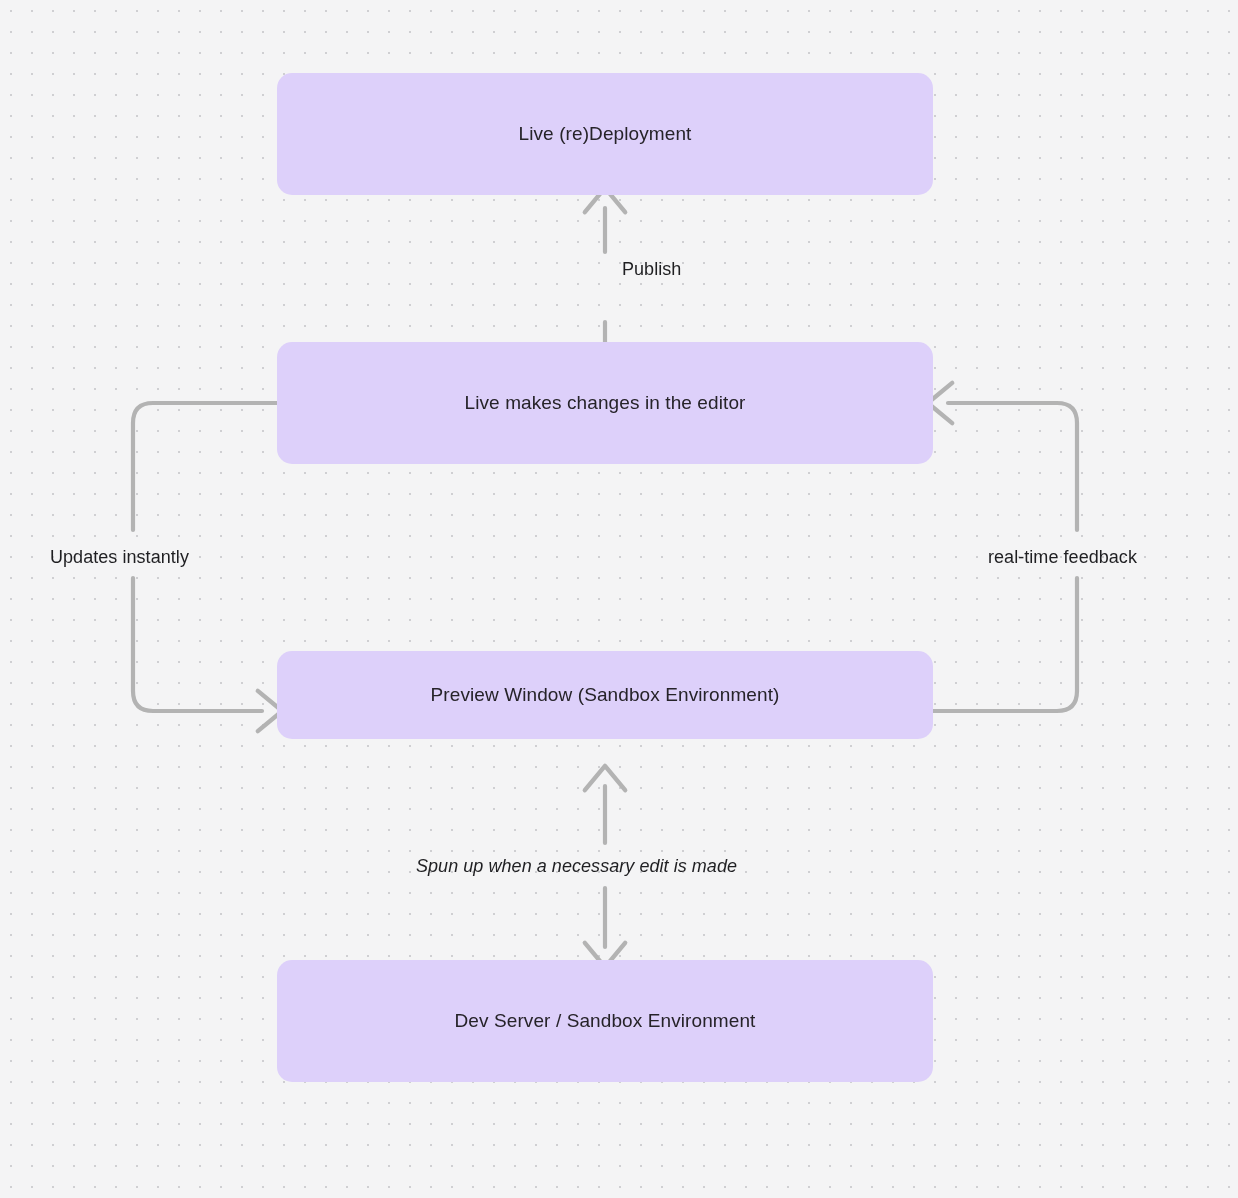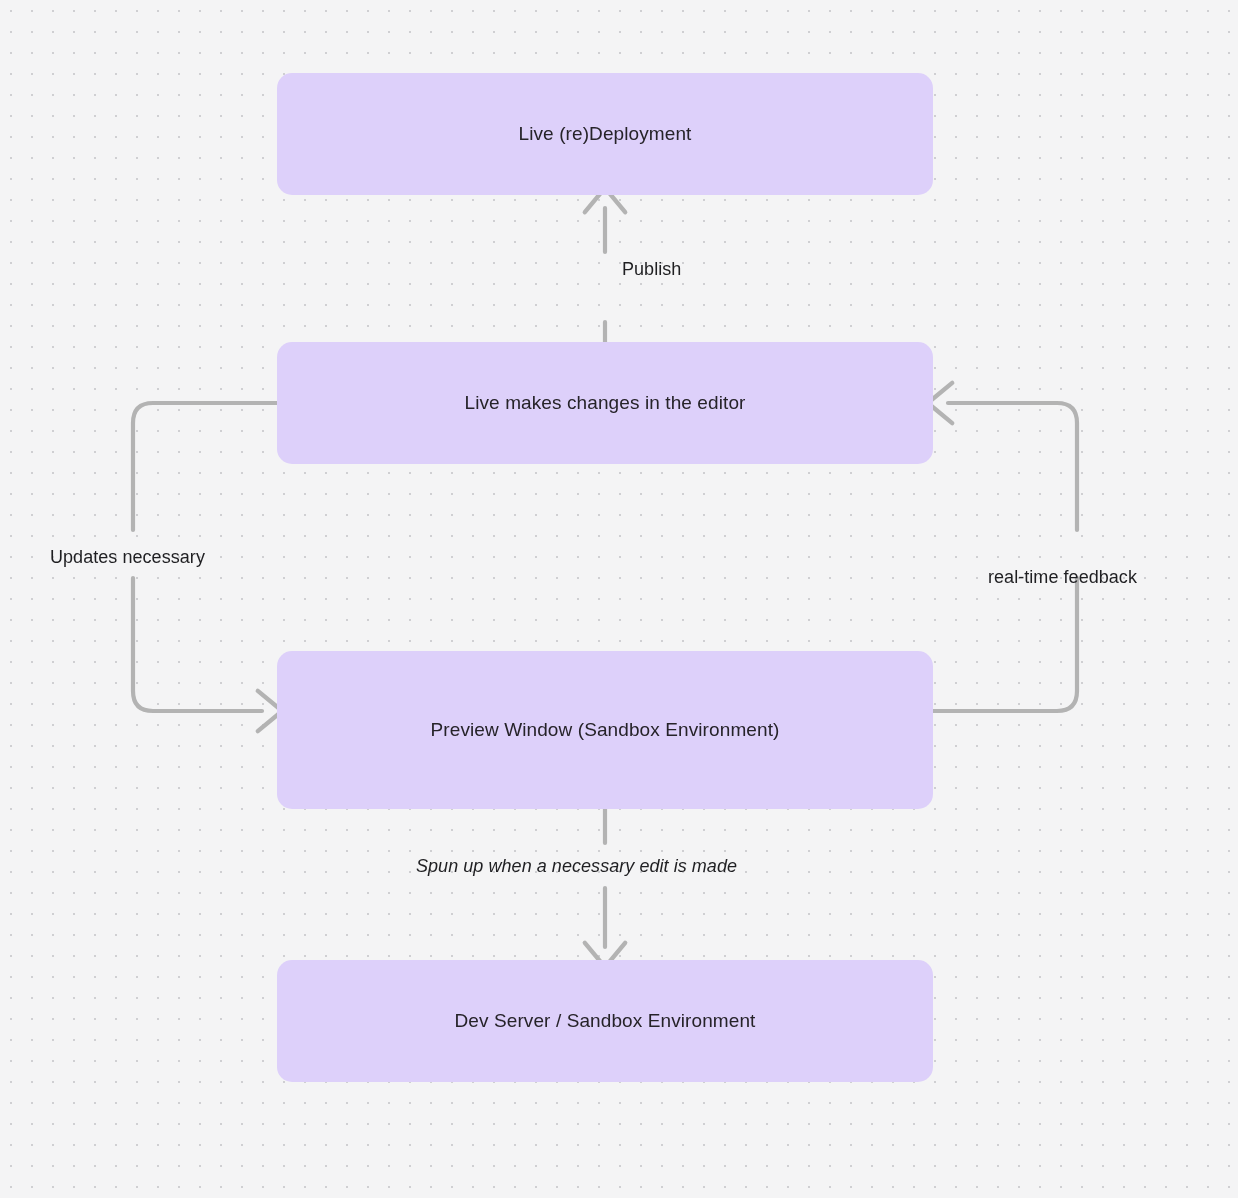--- a/index.html
+++ b/index.html
@@ -53,27 +53,27 @@
     position: absolute;
     font-size: 18px;
     color: #1f1f22;
     white-space: nowrap;
     letter-spacing: 0.05px;
     line-height: 1;
   }
   
   #node-live        { left: 277px; top: 73px;   width: 656px; height: 122px; }
   #node-user        { left: 277px; top: 342px;  width: 656px; height: 122px; }
-  #node-preview     { left: 277px; top: 651px;  width: 656px; height: 158px; }
+  #node-preview     { left: 277px; top: 651px;  width: 656px; height: 88px; }
   #node-devserver   { left: 277px; top: 960px;  width: 656px; height: 122px; }
 
   
   #label-publish    { left: 598px; top: 260px; margin-left: 24px; }
   #label-updates    { left: 50px;  top: 548px; }
-  #label-feedback   { left: 988px; top: 548px; margin-top: 20px; }
+  #label-feedback   { left: 988px; top: 548px; }
   #label-spun       { left: 416px; top: 857px; font-style: italic; }
 </style>
 </head>
 <body>
 
 <div id="canvas">
 
   <svg class="edges" viewBox="0 0 1238 1198" width="1238" height="1198" xmlns="http://www.w3.org/2000/svg">
     <defs>
       <marker id="arrowUp" markerWidth="12" markerHeight="12" refX="2.2" refY="6" orient="auto" markerUnits="strokeWidth">
@@ -113,19 +113,19 @@
   <div class="node" id="node-preview">
     <span class="node-label">Preview Window (Sandbox Environment)</span>
   </div>
 
   <div class="node" id="node-devserver">
     <span class="node-label">Dev Server / Sandbox Environment</span>
   </div>
 
   <div class="edge-label" id="label-publish">Publish</div>
 
-  <div class="edge-label" id="label-updates">Updates necessary</div>
+  <div class="edge-label" id="label-updates">Updates instantly</div>
 
   <div class="edge-label" id="label-feedback">real-time feedback</div>
 
   <div class="edge-label" id="label-spun">Spun up when a necessary edit is made</div>
 
 </div>
 
 </body></html>

